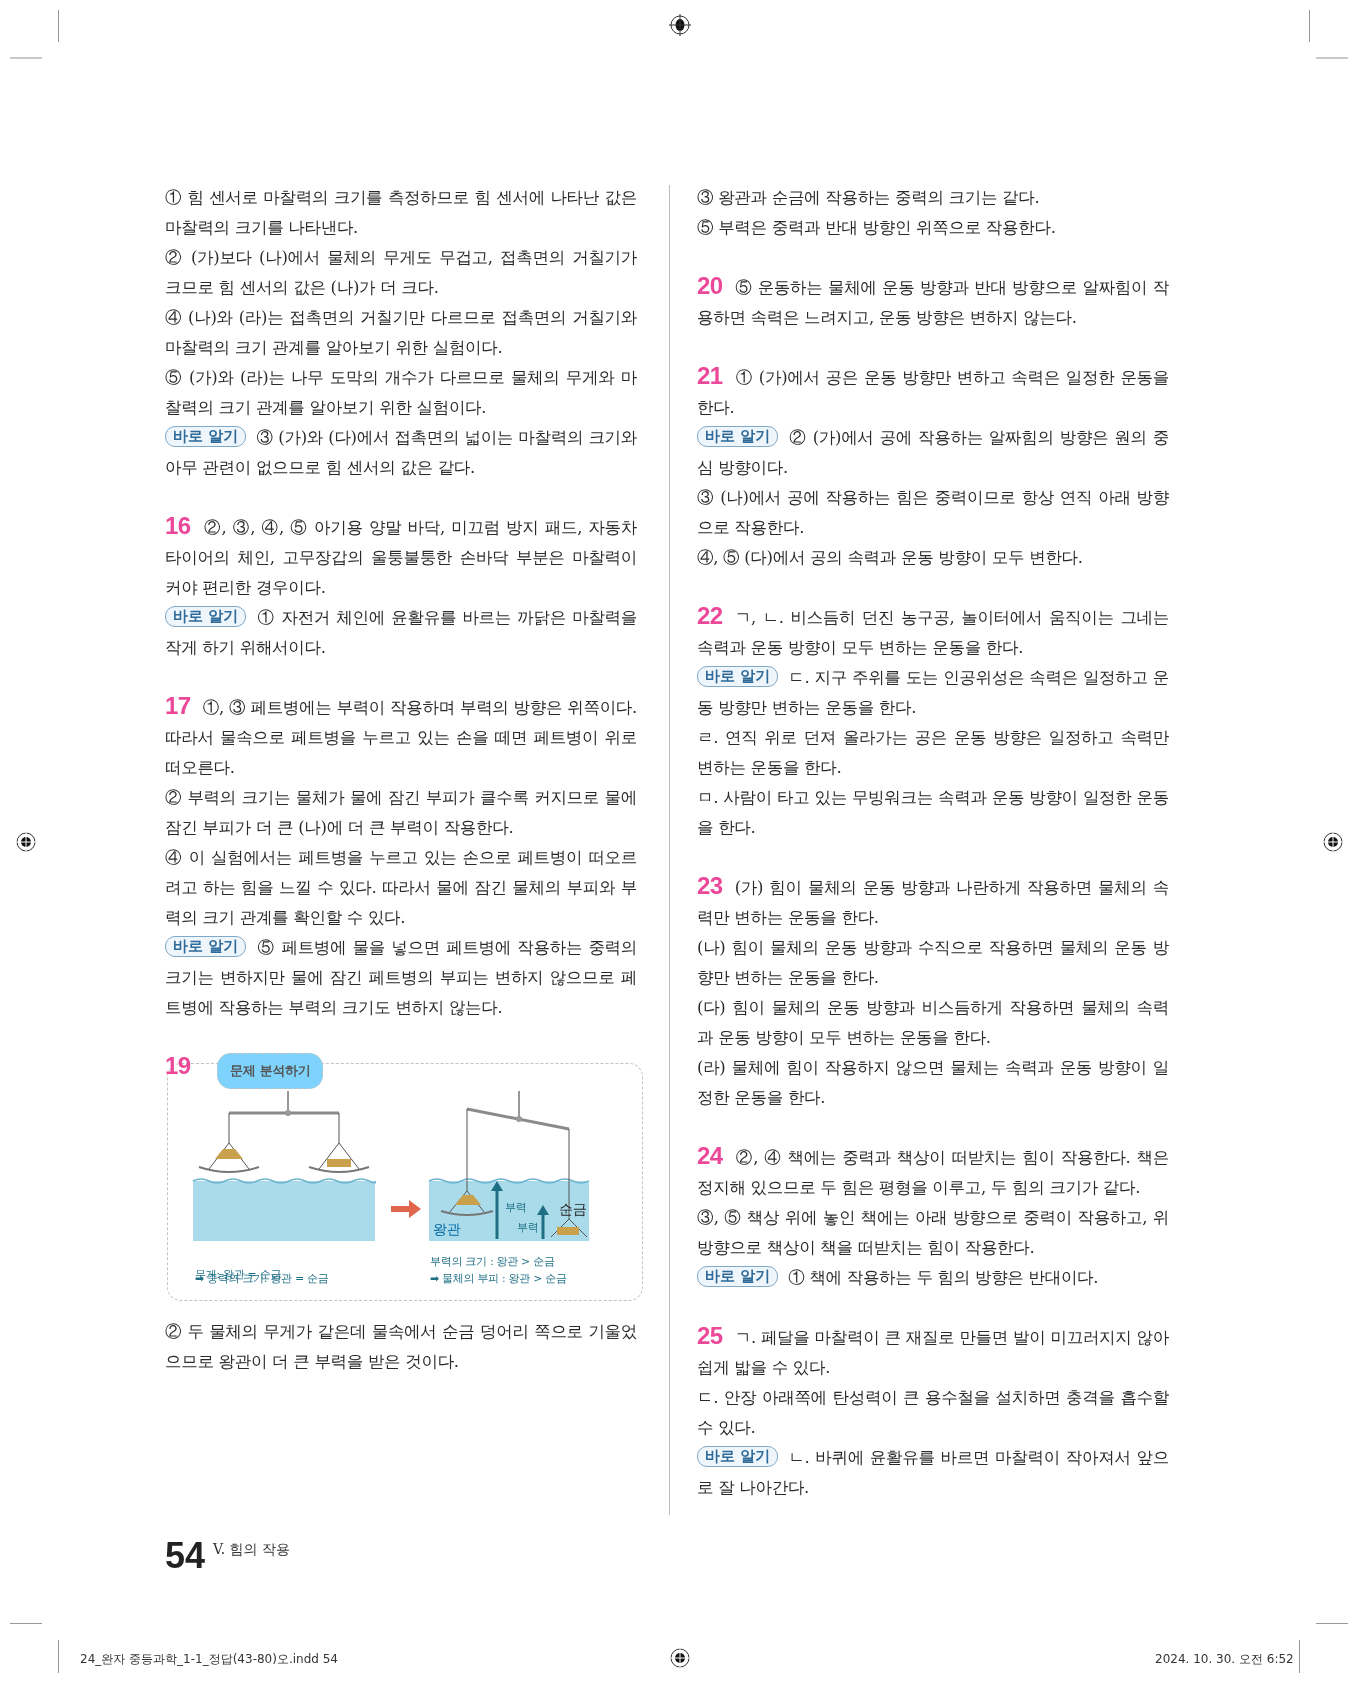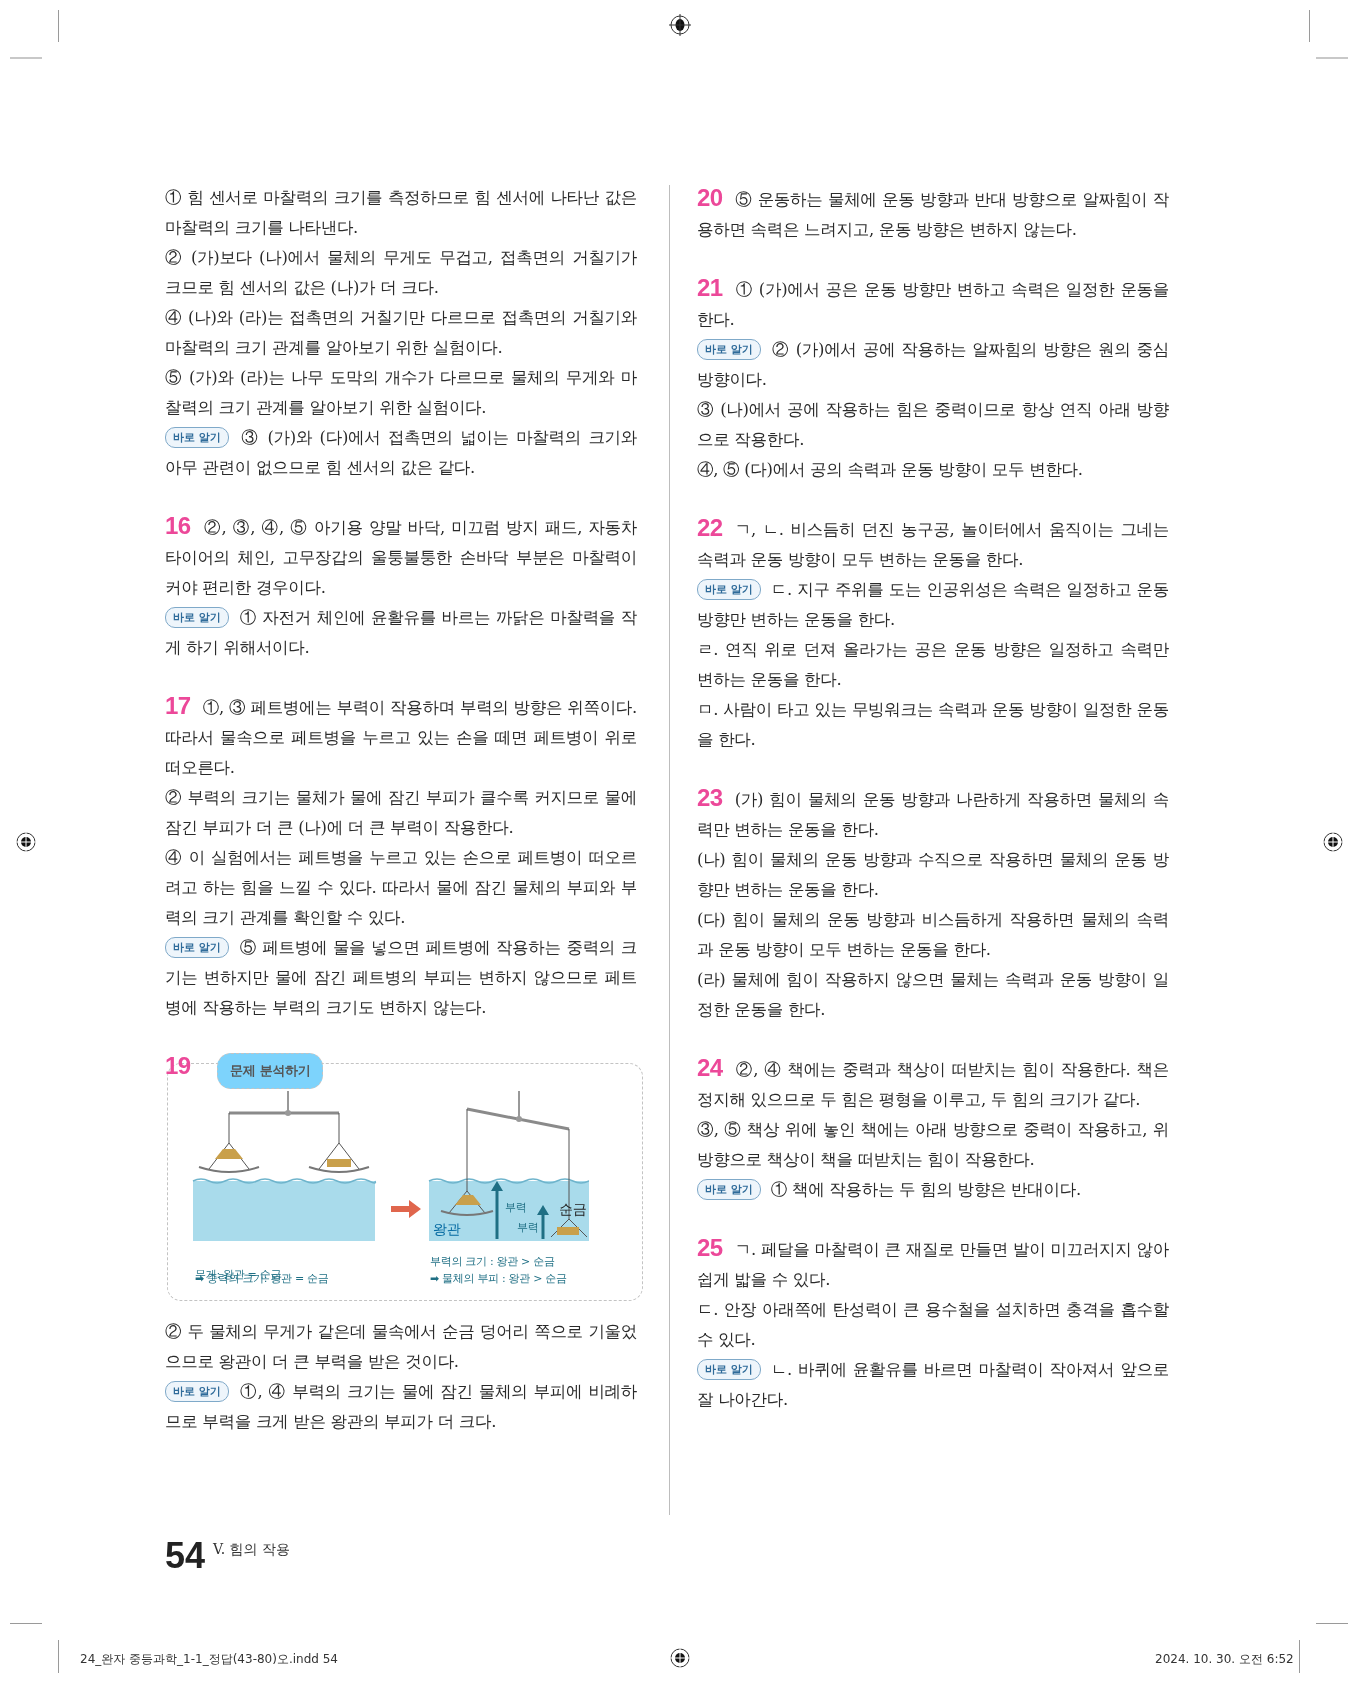--- a/index.html
+++ b/index.html
@@ -8,21 +8,21 @@
   .crop { position:absolute; background:#9a9a9a; }
   .regmark { position:absolute; width:22px; height:22px; }
   .col { position:absolute; top:183px; font-size:16.5px; line-height:30px; letter-spacing:-0.3px; }
   .col-left { left:165px; width:472px; }
   .col-right { left:697px; width:472px; }
   .divider { position:absolute; left:669px; top:185px; width:1px; height:1330px; background:#bdbdbd; }
   .item { margin:0 0 28px 0; }
   .num { font-family:"Liberation Sans", "DejaVu Sans", sans-serif; font-weight:bold; color:#ec4899;
          font-size:24px; margin-right:12px; letter-spacing:-0.5px; vertical-align:-1px; }
   .p { margin:0; text-align:justify; }
-  .badge { display:inline-block; font-family:"DejaVu Sans", sans-serif; font-size:11px; line-height:17px;
+  .badge { display:inline-block; font-family:"DejaVu Sans", sans-serif; font-size:15px; line-height:17px;
            padding:1px 7px; border:1px solid #7fa9c9; border-radius:10px; color:#2f6b9a; background:#eef5fb;
            font-weight:bold; margin-right:10px; vertical-align:2px; letter-spacing:0; }
   .analysis-box { position:relative; margin:4px 0 14px 0; height:252px; }
   .analysis-num { position:absolute; left:0; top:0; }
   .analysis-frame { position:absolute; left:2px; top:12px; width:474px; height:236px;
                     border:1.5px dashed #c3c3c3; border-radius:14px; }
   .analysis-tag { position:absolute; left:52px; top:2px; padding:2px 12px; background:#7dd3fc;
                   border:1.5px dashed #c3c3c3; border-radius:14px; font-family:"DejaVu Sans", sans-serif;
                   font-size:13px; font-weight:bold; color:#555; }
   .diag-caption { position:absolute; font-family:"DejaVu Sans", sans-serif; font-size:11px; line-height:17px; color:#1f6f84; letter-spacing:-0.3px; }
@@ -144,26 +144,29 @@
       <span class="diag-caption" style="left:268px;top:170px;font-size:14px;color:#0369a1;">왕관</span>
       <span class="diag-caption" style="left:394px;top:150px;font-size:14px;color:#222;">순금</span>
       <span class="diag-caption" style="left:340px;top:148px;">부력</span>
       <span class="diag-caption" style="left:352px;top:168px;">부력</span>
       <span class="diag-caption" style="left:30px;top:215px;">무게: 왕관 = 순금</span>
       <span class="diag-caption" style="left:30px;top:219px;">➡ 중력의 크기: 왕관 = 순금</span>
       <span class="diag-caption" style="left:265px;top:202px;">부력의 크기 : 왕관 &gt; 순금</span>
       <span class="diag-caption" style="left:265px;top:219px;">➡ 물체의 부피 : 왕관 &gt; 순금</span>
     </div>
     <p class="p">② 두 물체의 무게가 같은데 물속에서 순금 덩어리 쪽으로 기울었으므로 왕관이 더 큰 부력을 받은 것이다.</p>
-    <p class="p"><span class="badge">바로 알기</span><span>①, ④ 부력의 크기는 물에 잠긴 물체의 부피에 비례하므로 부력을 크게 받은 왕관의 부피가 더 크다.</span></p>
   </div>
 </div>
 
 <div class="col col-right">
 
+  <div class="item">
+    <p class="p">③ 왕관과 순금에 작용하는 중력의 크기는 같다.</p>
+    <p class="p">⑤ 부력은 중력과 반대 방향인 위쪽으로 작용한다.</p>
+  </div>
 
   <div class="item">
     <p class="p"><span class="num">20</span><span>⑤ 운동하는 물체에 운동 방향과 반대 방향으로 알짜힘이 작용하면 속력은 느려지고, 운동 방향은 변하지 않는다.</span></p>
   </div>
 
   <div class="item">
     <p class="p"><span class="num">21</span><span>① (가)에서 공은 운동 방향만 변하고 속력은 일정한 운동을 한다.</span></p>
     <p class="p"><span class="badge">바로 알기</span><span>② (가)에서 공에 작용하는 알짜힘의 방향은 원의 중심 방향이다.</span></p>
     <p class="p">③ (나)에서 공에 작용하는 힘은 중력이므로 항상 연직 아래 방향으로 작용한다.</p>
     <p class="p">④, ⑤ (다)에서 공의 속력과 운동 방향이 모두 변한다.</p>

